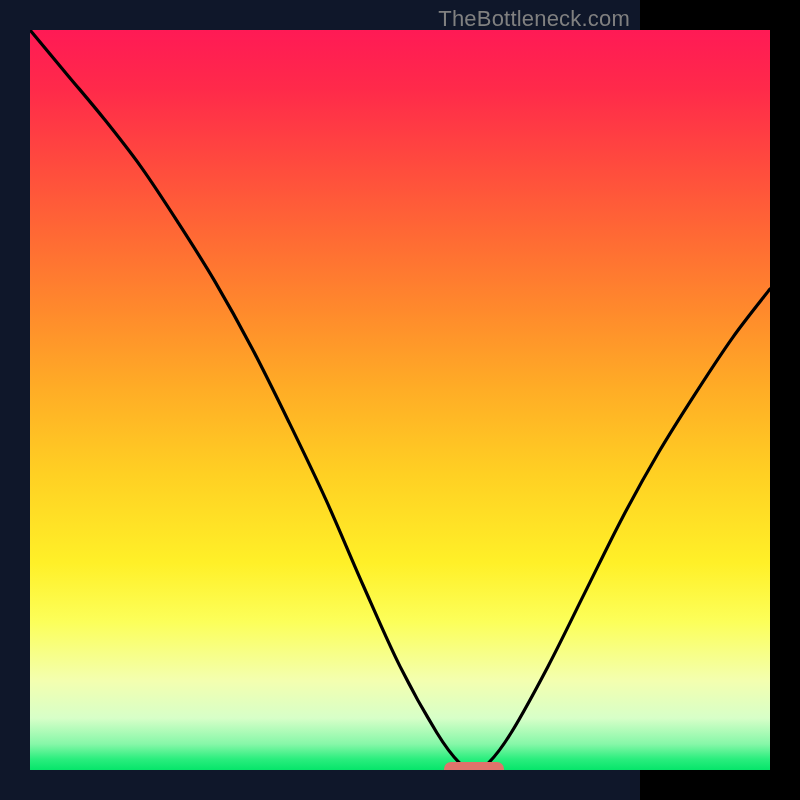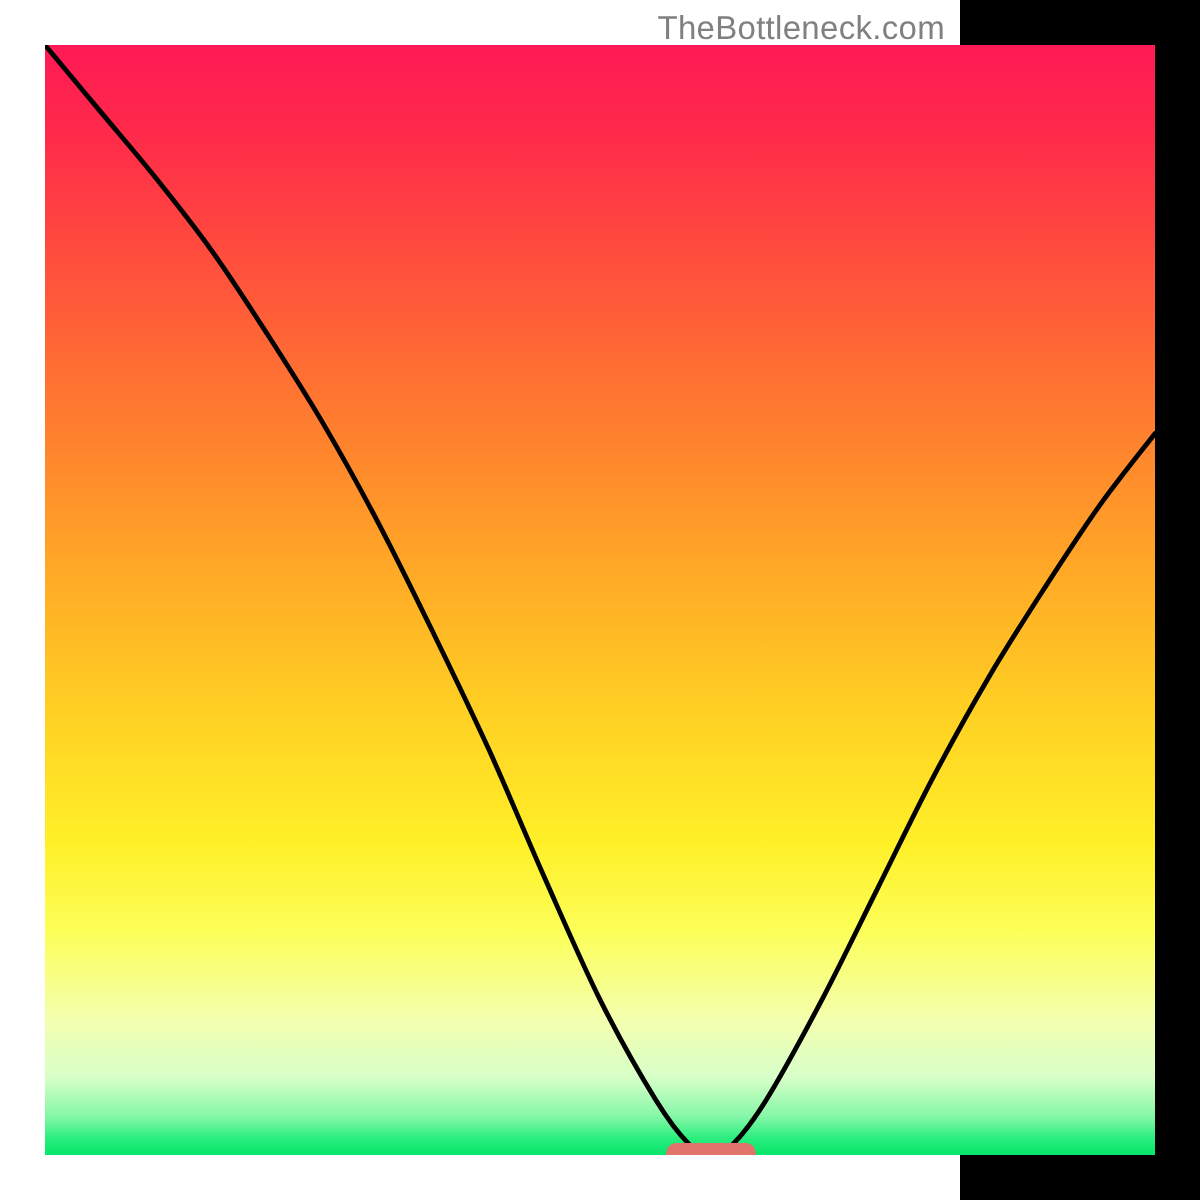--- a/index.html
+++ b/index.html
@@ -8,21 +8,21 @@
     width: 800px;
     height: 800px;
     background: #000;
     overflow: hidden;
     font-family: Arial, Helvetica, sans-serif;
   }
   .chart-wrap {
     position: relative;
     width: 640px;
     height: 800px;
-    background: #ffffff;
+    background: #0f172a;
   }
   .watermark {
     position: absolute;
     top: 6px;
     right: 10px;
     color: #808080;
     font-size: 22px;
     font-weight: 500;
     letter-spacing: 0.2px;
     z-index: 5;

